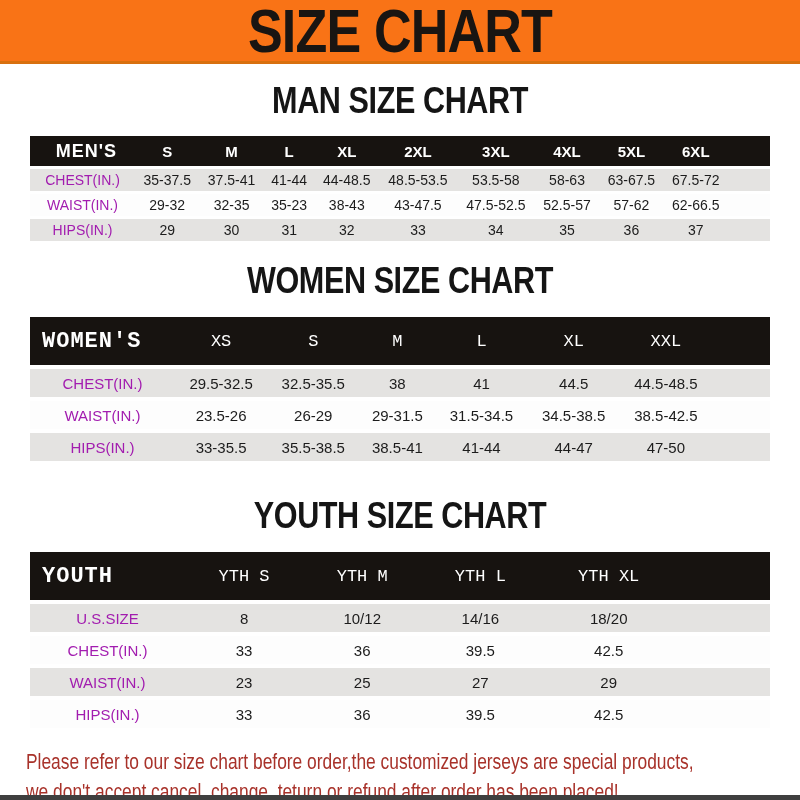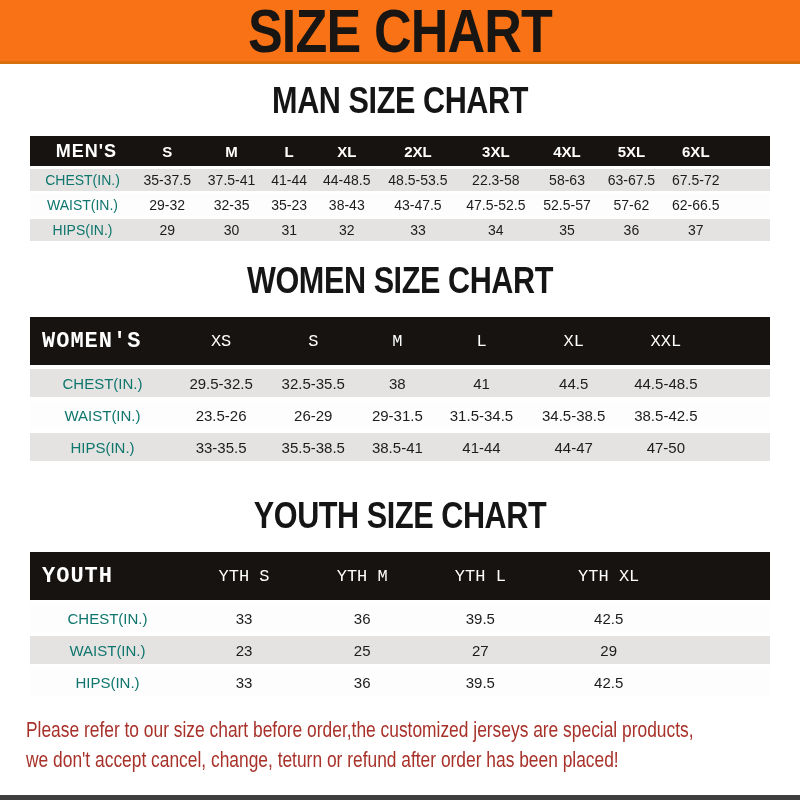--- a/index.html
+++ b/index.html
@@ -65,21 +65,21 @@
   }
   .size-table th.corner {
     text-align: left;
     padding-left: 12px;
     font-weight: bold;
     letter-spacing: 1px;
   }
   .size-table tbody tr.odd td  { background: #E4E3E1; }
   .size-table tbody tr.even td { background: #FDFDFD; }
   .size-table tbody td { color: #1c1c1c; }
-  .size-table td.row-label { color: #0f766e; }
+  .size-table td.row-label { color: #a21caf; }
 
   
   .section-men .size-table { border-spacing: 0 3px; }
   .section-men thead th { height: 30px; font-size: 15px; font-weight: bold; }
   .section-men th.corner { font-size: 18px; text-align: center; }
   .section-men tbody td { height: 22px; font-size: 14px; }
   .section-men col.label-col  { width: 105px; }
   .section-men col.spacer-col { width: 42px; }
 
   
@@ -156,21 +156,21 @@
             </tr>
           </thead>
           <tbody>
             <tr class="odd">
               <td class="row-label">CHEST(IN.)</td>
               <td>35-37.5</td>
               <td>37.5-41</td>
               <td>41-44</td>
               <td>44-48.5</td>
               <td>48.5-53.5</td>
-              <td>22.3-58</td>
+              <td>53.5-58</td>
               <td>58-63</td>
               <td>63-67.5</td>
               <td>67.5-72</td>
               <td></td>
             </tr>
             <tr class="even">
               <td class="row-label">WAIST(IN.)</td>
               <td>29-32</td>
               <td>32-35</td>
               <td>35-23</td>
@@ -278,20 +278,28 @@
             <tr>
               <th class="corner">YOUTH</th>
               <th>YTH S</th>
               <th>YTH M</th>
               <th>YTH L</th>
               <th>YTH XL</th>
               <th></th>
             </tr>
           </thead>
           <tbody>
+            <tr class="odd">
+              <td class="row-label">U.S.SIZE</td>
+              <td>8</td>
+              <td>10/12</td>
+              <td>14/16</td>
+              <td>18/20</td>
+              <td></td>
+            </tr>
             <tr class="even">
               <td class="row-label">CHEST(IN.)</td>
               <td>33</td>
               <td>36</td>
               <td>39.5</td>
               <td>42.5</td>
               <td></td>
             </tr>
             <tr class="odd">
               <td class="row-label">WAIST(IN.)</td>

